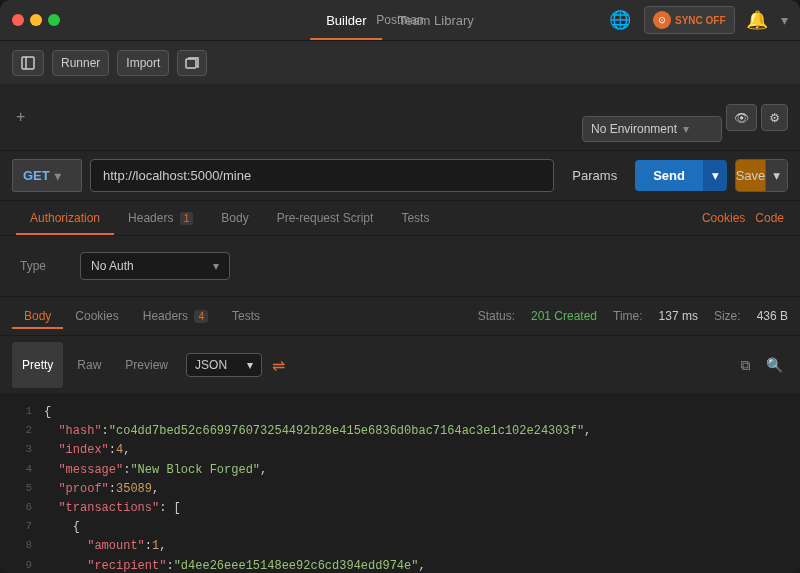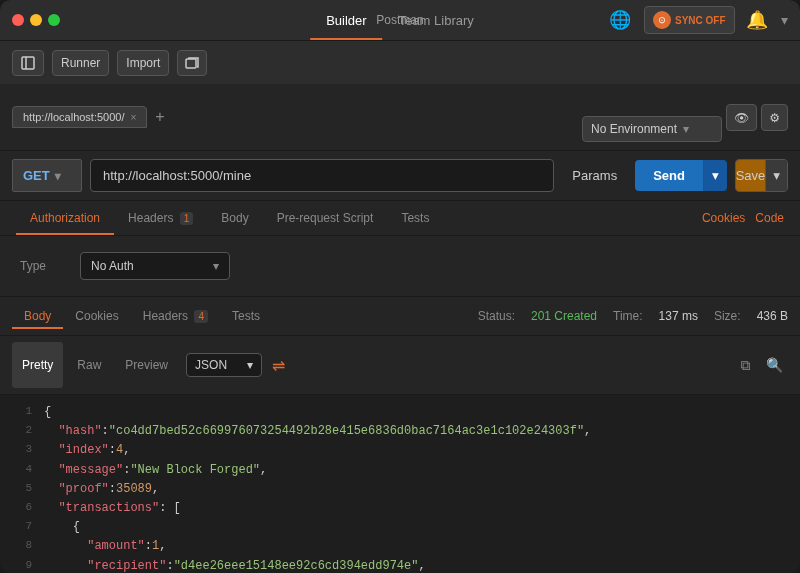--- a/index.html
+++ b/index.html
@@ -522,24 +522,20 @@
   <button class="toolbar-btn" style="padding:5px 7px;">
     <svg viewBox="0 0 14 14" fill="none" stroke="#ccc" stroke-width="1.5" width="14" height="14">
       <rect x="1" y="3" width="10" height="9" rx="1"></rect>
       <path d="M4 3V2h9v9h-1"></path>
     </svg>
   </button>
 </div>
 
 <div class="url-bar-area">
   <div class="url-tab-container">
-    <div class="url-tab">
-      <span style="font-size:11px;">http://localhost:5000/</span>
-      <span class="close-x">×</span>
-    </div>
     <button class="add-tab-btn">+</button>
   </div>
   <div class="env-selector">
     <div class="env-dropdown">
       <span>No Environment</span>
       <span class="chevron">▾</span>
     </div>
     <div class="env-icon-btn">
       <span style="font-size:12px;">👁</span>
     </div>

